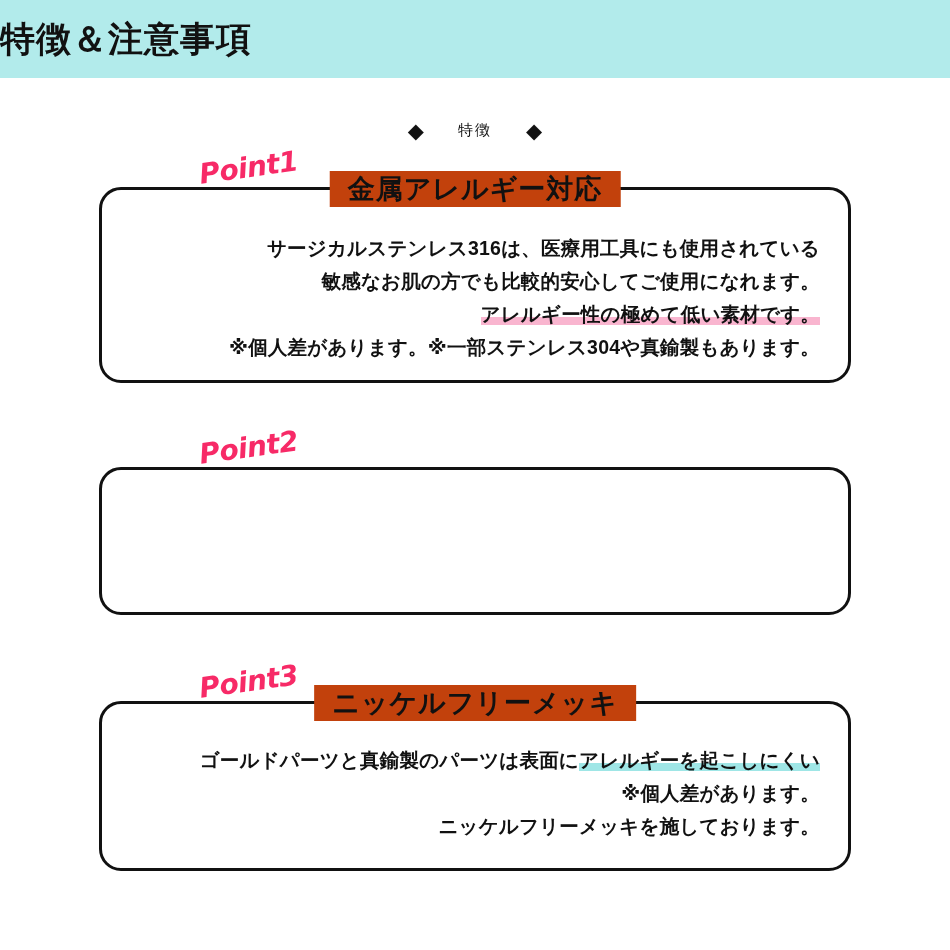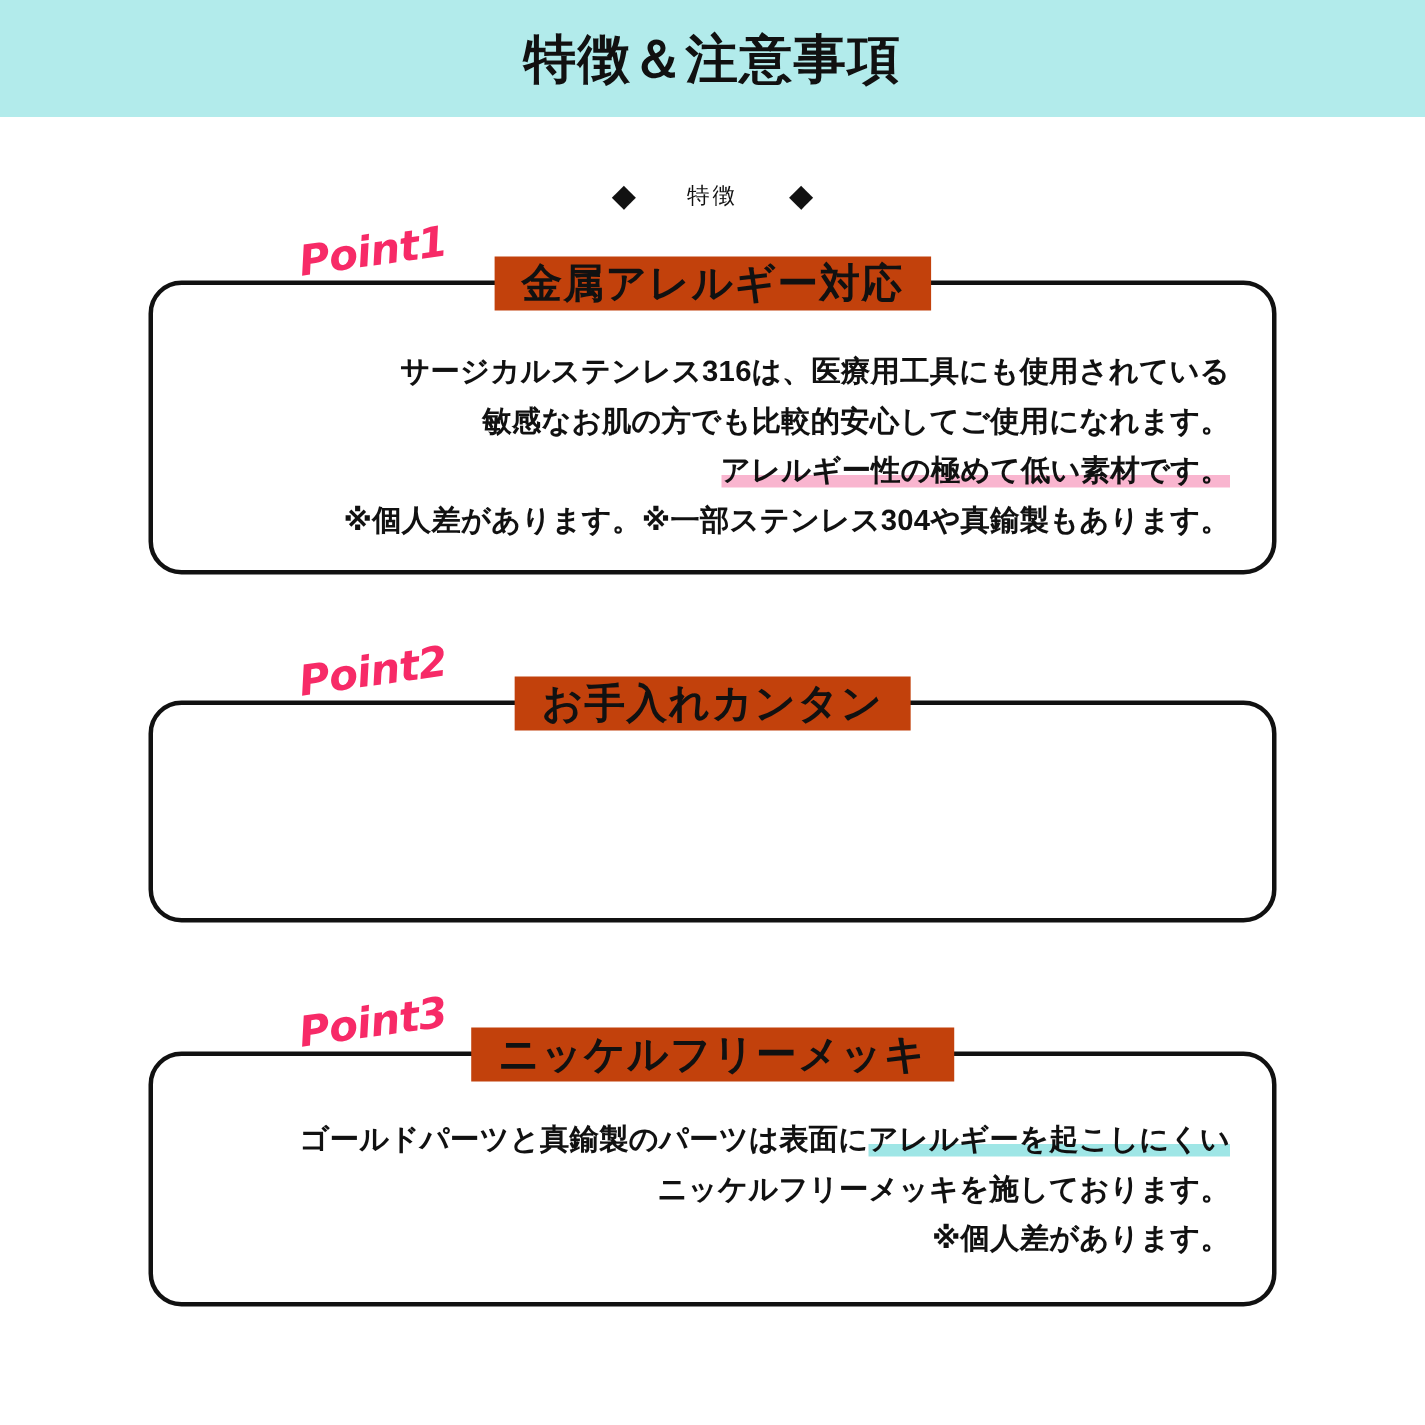--- a/index.html
+++ b/index.html
@@ -15,21 +15,20 @@
     overflow: hidden;
   }
 
   
   .header-band {
     width: 950px;
     height: 78px;
     background: #b2ebeb;
     display: flex;
     align-items: center;
-    justify-content: center;
     box-sizing: border-box;
   }
   .header-title {
     font-size: 35px;
     font-weight: bold;
     letter-spacing: 1px;
     color: #111111;
     white-space: nowrap;
   }
 
@@ -148,29 +147,28 @@
         <span class="line"><span>敏感なお肌の方でも比較的安心してご使用になれます。</span></span>
         <span class="line"><span class="hl-pink">アレルギー性の極めて低い素材です。</span></span>
         <span class="line"><span>※個人差があります。※一部ステンレス304や真鍮製もあります。</span></span>
       </div>
   </div>
 </div>
 
 <div class="point-block b2">
   <div class="point-badge">Point2</div>
   <div class="card c2">
-    <div class="card-title">お手入れカンタン</div>
     <div class="card-body">
       </div>
   </div>
 </div>
 
 <div class="point-block b3">
   <div class="point-badge">Point3</div>
   <div class="card c3">
     <div class="card-title">ニッケルフリーメッキ</div>
     <div class="card-body">
         <span class="line"><span>ゴールドパーツと真鍮製のパーツは表面に</span><span class="hl-cyan">アレルギーを起こしにくい</span></span>
+        <span class="line"><span>※個人差があります。</span></span>
         <span class="line"><span>ニッケルフリーメッキを施しております。</span></span>
-        <span class="line"><span>※個人差があります。</span></span>
       </div>
   </div>
 </div>
 
 </body></html>

